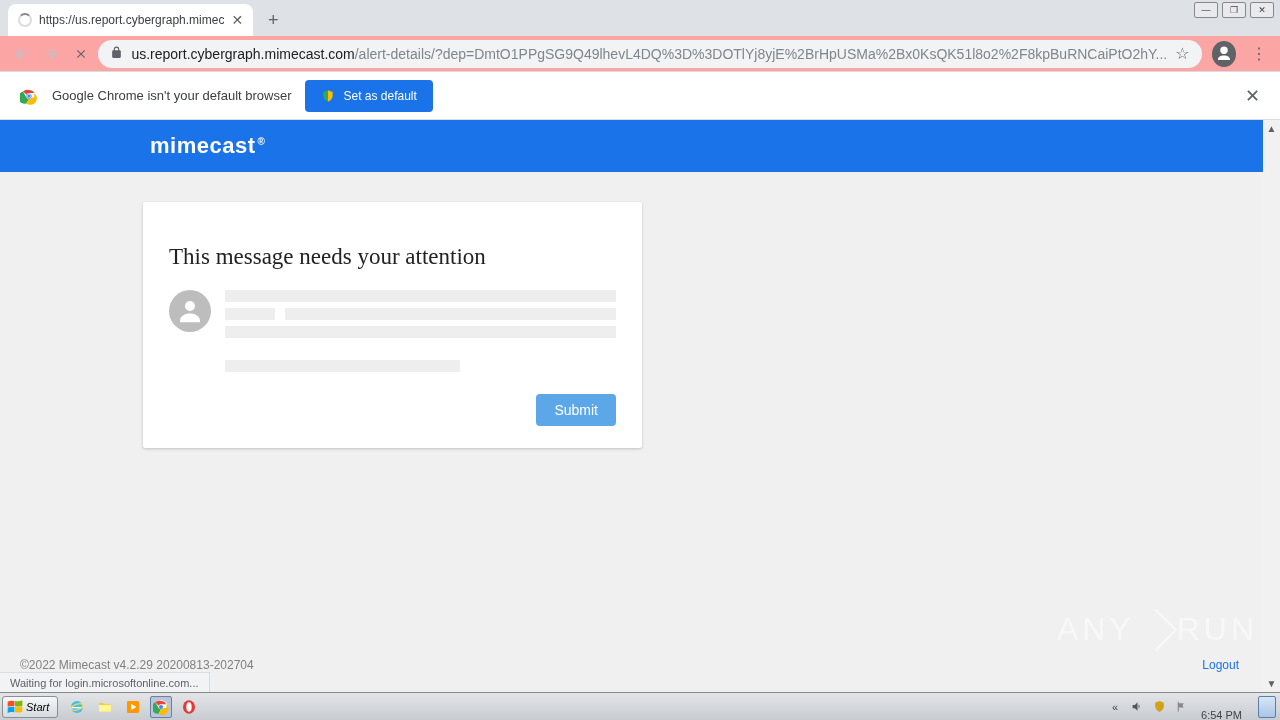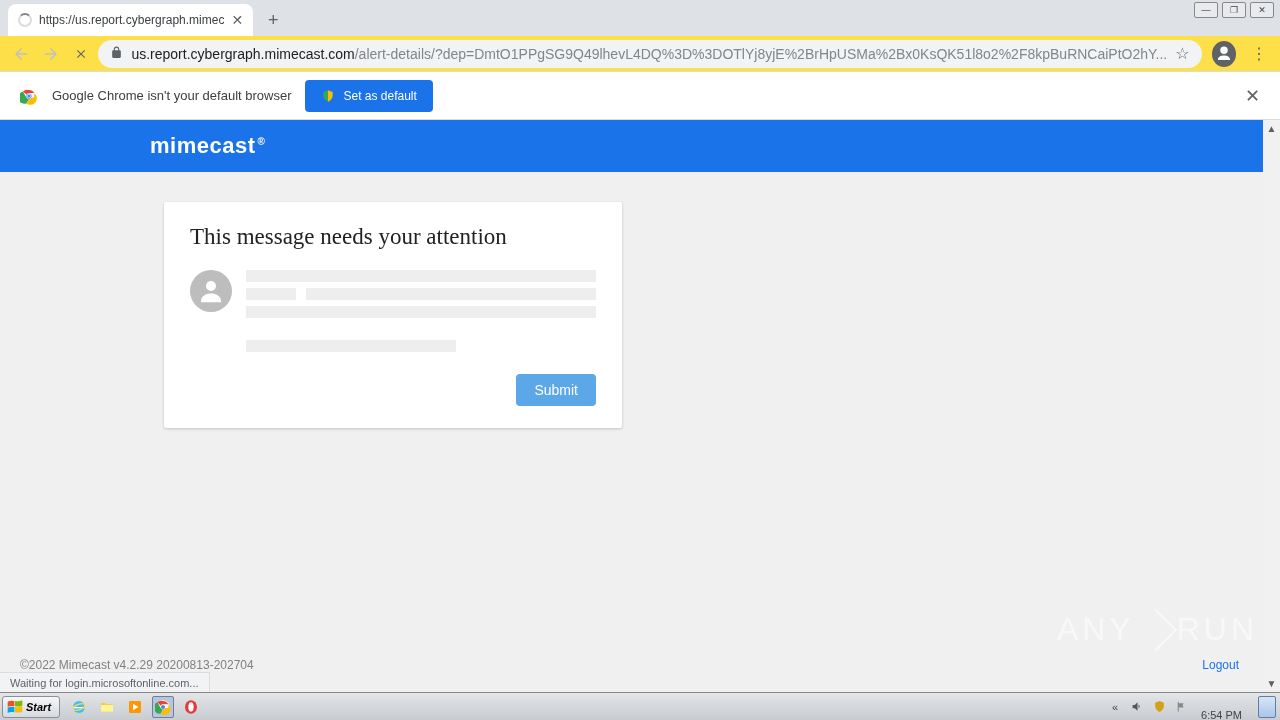--- a/index.html
+++ b/index.html
@@ -9,21 +9,21 @@
 .tab-strip { height: 36px; background: #dee1e6; display: flex; align-items: flex-end; padding-left: 8px; position: relative; }
 .tab { height: 32px; background: #fff; border-radius: 8px 8px 0 0; display: flex; align-items: center; padding: 0 10px; min-width: 230px; font-size: 12px; color: #3c4043; gap: 7px; text-align: center; }
 .tab .spinner { width: 14px; height: 14px; border: 2px solid #dadce0; border-top-color: #888; border-radius: 50%; }
 .tab .title { flex: 1; white-space: nowrap; overflow: hidden; text-overflow: ellipsis; }
 .tab .close { color: #5f6368; font-size: 14px; cursor: pointer; }
 .newtab { width: 28px; height: 28px; display: flex; align-items: center; justify-content: center; color: #5f6368; font-size: 18px; cursor: pointer; margin-left: 6px; margin-bottom: 2px; }
 .win-controls { position: absolute; right: 6px; top: 2px; display: flex; gap: 4px; }
 .win-btn { width: 24px; height: 16px; border: 1px solid #888; background: #e8eaed; border-radius: 2px; font-size: 9px; display: flex; align-items: center; justify-content: center; color: #444; cursor: pointer; }
 
 
-.toolbar { height: 36px; background: #fde047; display: flex; align-items: center; padding: 0 8px; gap: 4px; border-bottom: 1px solid #dadce0; justify-content: space-between; }
+.toolbar { height: 36px; background: #fca5a5; display: flex; align-items: center; padding: 0 8px; gap: 4px; border-bottom: 1px solid #dadce0; justify-content: space-between; }
 .nav-btn { width: 28px; height: 28px; display: flex; align-items: center; justify-content: center; color: #5f6368; border-radius: 50%; cursor: pointer; }
 .nav-btn.disabled { color: #bdc1c6; }
 .omnibox { flex: 1; height: 28px; background: #f1f3f4; border-radius: 14px; display: flex; align-items: center; padding: 0 12px; gap: 8px; font-size: 14px; color: #202124; }
 .omnibox .lock { color: #5f6368; font-size: 12px; }
 .omnibox .url { flex: 1; white-space: nowrap; overflow: hidden; }
 .omnibox .url .host { color: #202124; }
 .omnibox .url .path { color: #80868b; }
 .star { color: #5f6368; font-size: 16px; cursor: pointer; }
 .avatar-btn { width: 26px; height: 26px; border-radius: 50%; background: #5f6368; display: flex; align-items: center; justify-content: center; margin: 0 6px; cursor: pointer; }
 .avatar-btn svg { fill: #fff; }
@@ -39,21 +39,21 @@
 
 .page { position: absolute; top: 120px; left: 0; right: 0; bottom: 28px; background: #f0f0f0; overflow: hidden; }
 .vscroll { position: absolute; right: 0; top: 0; bottom: 0; width: 17px; background: #f1f1f1; }
 .vscroll-up, .vscroll-down { height: 17px; display: flex; align-items: center; justify-content: center; color: #606060; font-size: 10px; cursor: pointer; }
 .vscroll-down { position: absolute; bottom: 0; width: 100%; }
 
 .brand-bar { height: 52px; background: #1a73e8; display: flex; align-items: center; padding-left: 150px; }
 .brand { color: #fff; font-size: 22px; font-weight: 700; letter-spacing: 0.5px; font-family: Arial, sans-serif; text-align: center; }
 .brand .dot { font-size: 10px; vertical-align: super; margin-left: 2px; }
 
-.card { position: absolute; left: 164px; top: 82px; width: 458px; background: #fff; border-radius: 2px; box-shadow: 0 1px 3px rgba(0,0,0,0.2); padding: 22px 26px 22px 26px; }
+.card { position: absolute; left: 143px; top: 82px; width: 499px; background: #fff; border-radius: 2px; box-shadow: 0 1px 3px rgba(0,0,0,0.2); padding: 42px 26px 22px 26px; }
 .card h2 { font-family: Georgia, 'Times New Roman', serif; font-weight: 400; font-size: 23px; color: #222; margin-bottom: 20px; }
 .card-body { display: flex; gap: 14px; }
 .avatar { width: 42px; height: 42px; border-radius: 50%; background: #bdbdbd; display: flex; align-items: center; justify-content: center; flex-shrink: 0; }
 .avatar svg { fill: #fff; }
 .skeleton { flex: 1; }
 .sk-row { display: flex; gap: 10px; margin-bottom: 6px; }
 .sk { background: #eeeeee; height: 12px; border-radius: 0; }
 .sk-a { width: 100%; }
 .sk-b { width: 50px; }
 .sk-c { flex: 1; }
@@ -213,21 +213,21 @@
 </div>
 
 <div class="taskbar">
   <div class="start-btn">
     <svg class="win-flag" viewBox="0 0 48 40">
       <path fill="#f25022" d="M2 4 Q10 0 22 2 L22 18 Q10 16 2 20 Z"></path>
       <path fill="#7fba00" d="M24 2 Q36 4 46 0 L46 16 Q36 20 24 18 Z"></path>
       <path fill="#00a4ef" d="M2 22 Q10 18 22 20 L22 36 Q10 34 2 38 Z"></path>
       <path fill="#ffb900" d="M24 20 Q36 22 46 18 L46 34 Q36 38 24 36 Z"></path>
     </svg>
-    <span style="font-weight:bold;font-style:italic;">Start</span>
+    <span style="font-weight:normal;font-style:italic;">Start</span>
   </div>
   <div class="task-icons">
     <div class="task-icon">
         <svg width="16" height="16" viewBox="0 0 24 24">
           <circle cx="12" cy="12" r="9" fill="#3cc1f0"></circle>
           <path d="M4 13h16" stroke="#fff" stroke-width="2"></path>
           <ellipse cx="12" cy="12" rx="9" ry="4" fill="none" stroke="#ffd54f" stroke-width="2" transform="rotate(-20 12 12)"></ellipse>
         </svg>
       </div>
     <div class="task-icon">

